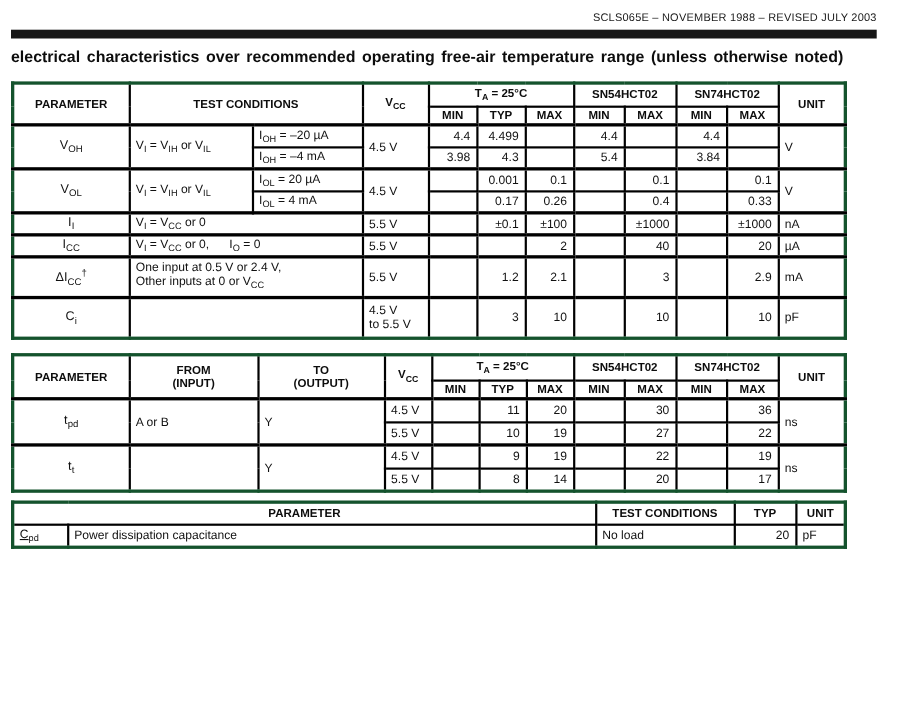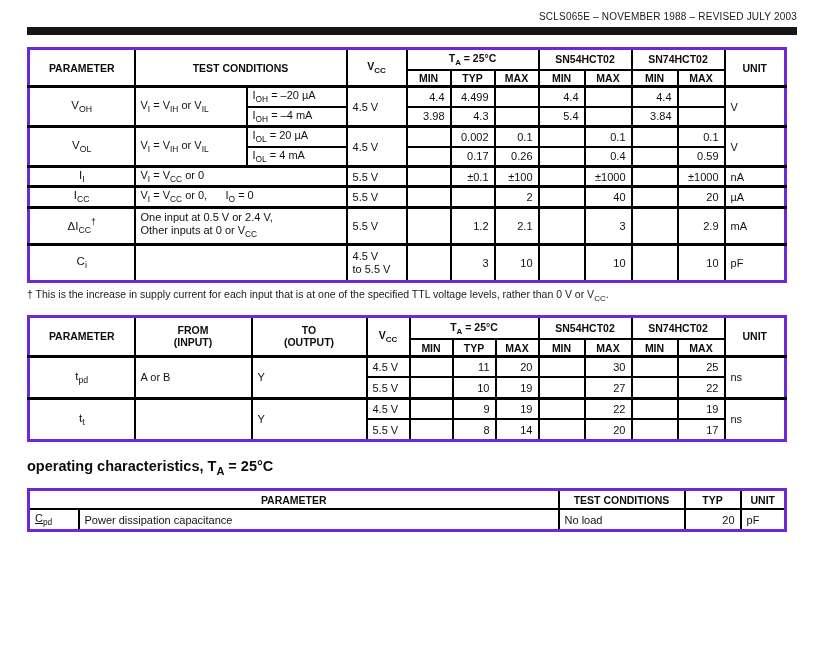--- a/index.html
+++ b/index.html
@@ -3,33 +3,33 @@
 <meta charset="utf-8">
 <style>
   html,body { margin:0; padding:0; background:#ffffff; }
   body {
     width:824px; height:649px;
     font-family:"Liberation Sans", sans-serif;
     color:#111;
     -webkit-font-smoothing:antialiased;
   }
   .page { position:relative; width:824px; height:649px; overflow:hidden; }
-  .content { padding:8px 27px 0 27px; }
+  .content { padding:8px 27px 0 10px; }
 
   .docref { text-align:right; font-size:10px; letter-spacing:.2px; padding-top:3px; color:#1a1a1a; }
   .rule { height:8px; background:#161616; margin-top:5px; }
 
   .sec {
     font-weight:bold; font-size:14.5px; line-height:19px;
     margin:8px 0 0 0; text-align:justify; word-spacing:2px; color:#0d0d0d;
   }
   .sec.simple { text-align:left; word-spacing:normal; }
 
   table { border-collapse:collapse; table-layout:fixed; width:757px; margin-top:12px; background:transparent; }
-  table { border:3px solid #6d28d9; }
+  table { border:3px solid #14532d; }
   th, td { border:2px solid #000; overflow:hidden; }
   th { font-size:10.5px; font-weight:bold; text-align:center; padding:1px 2px; color:#0d0d0d; }
   td { font-size:11px; padding:1px 5px; color:#111; }
   tr.g td { border-top-width:3px; }
   .nb { border-left:none; }
   .cc { text-align:left; }
   .cl { text-align:left; }
   .cr { text-align:right; }
   .param { font-size:11.5px; text-align:center; }
   .lh2 { line-height:13px; padding-top:2px; padding-bottom:2px; }
@@ -61,20 +61,21 @@
 
 <div class="page">
 
   <div class="wm" id="wm1">PRODUCT PREVIEW</div>
   <div class="wm" id="wm2">PRODUCT<br>PREVIEW</div>
 
   <div class="content">
     <div class="docref">SCLS065E – NOVEMBER 1988 – REVISED JULY 2003</div>
     <div class="rule"></div>
 
+    <div class="sec">electrical characteristics over recommended operating free-air temperature range (unless otherwise noted)</div>
 
     <table id="t1">
       <colgroup>
         <col style="width:106px">
           <col style="width:112px">
           <col style="width:100px">
           <col style="width:60px">
         <col style="width:44px">
           <col style="width:44px">
           <col style="width:44px">
@@ -128,37 +129,37 @@
           <td class="cr nb"></td>
           <td class="cr">3.84</td>
           <td class="cr nb"></td>
         </tr>
         <tr class="g" style="height:20px">
           <td rowspan="2" class="param">V<sub>OL</sub></td>
           <td rowspan="2" class="cl">V<sub>I</sub> = V<sub>IH</sub> or V<sub>IL</sub></td>
           <td class="cl">I<sub>OL</sub> = 20 µA</td>
           <td rowspan="2" class="cc">4.5 V</td>
           <td class="cr"></td>
-          <td class="cr nb">0.002</td>
+          <td class="cr nb">0.001</td>
           <td class="cr nb">0.1</td>
           <td class="cr"></td>
           <td class="cr nb">0.1</td>
           <td class="cr"></td>
           <td class="cr nb">0.1</td>
           <td rowspan="2" class="cc">V</td>
         </tr>
         <tr style="height:20px">
           <td class="cl">I<sub>OL</sub> = 4 mA</td>
           <td class="cr"></td>
           <td class="cr nb">0.17</td>
           <td class="cr nb">0.26</td>
           <td class="cr"></td>
           <td class="cr nb">0.4</td>
           <td class="cr"></td>
-          <td class="cr nb">0.59</td>
+          <td class="cr nb">0.33</td>
         </tr>
         <tr class="g" style="height:20px">
           <td class="param">I<sub>I</sub></td>
           <td colspan="2" class="cl">V<sub>I</sub> = V<sub>CC</sub> or 0</td>
           <td class="cc">5.5 V</td>
           <td class="cr"></td>
           <td class="cr nb">±0.1</td>
           <td class="cr nb">±100</td>
           <td class="cr"></td>
           <td class="cr nb">±1000</td>
@@ -201,21 +202,20 @@
           <td class="cr nb">10</td>
           <td class="cr"></td>
           <td class="cr nb">10</td>
           <td class="cr"></td>
           <td class="cr nb">10</td>
           <td class="cc">pF</td>
         </tr>
       </tbody>
     </table>
 
-    <div class="fn">† This is the increase in supply current for each input that is at one of the specified TTL voltage levels, rather than 0 V or V<sub>CC</sub>.</div>
 
 
     <table id="t2">
       <colgroup>
         <col style="width:106px">
           <col style="width:117px">
           <col style="width:115px">
           <col style="width:43px">
         <col style="width:43px">
           <col style="width:43px">
@@ -252,21 +252,21 @@
           <td rowspan="2" class="param">t<sub>pd</sub></td>
           <td rowspan="2" class="cc">A or B</td>
           <td rowspan="2" class="cc">Y</td>
           <td class="cc">4.5 V</td>
           <td class="cr"></td>
           <td class="cr nb">11</td>
           <td class="cr nb">20</td>
           <td class="cr"></td>
           <td class="cr nb">30</td>
           <td class="cr"></td>
-          <td class="cr nb">25</td>
+          <td class="cr nb">36</td>
           <td rowspan="2" class="cc">ns</td>
         </tr>
         <tr style="height:21px">
           <td class="cc">5.5 V</td>
           <td class="cr"></td>
           <td class="cr nb">10</td>
           <td class="cr nb">19</td>
           <td class="cr"></td>
           <td class="cr nb">27</td>
           <td class="cr"></td>
@@ -292,21 +292,20 @@
           <td class="cr nb">8</td>
           <td class="cr nb">14</td>
           <td class="cr"></td>
           <td class="cr nb">20</td>
           <td class="cr"></td>
           <td class="cr nb">17</td>
         </tr>
       </tbody>
     </table>
 
-    <div class="sec simple h3gap">operating characteristics, T<sub>A</sub> = 25°C</div>
 
     <table id="t3">
       <colgroup>
         <col style="width:50px">
           <col style="width:480px">
           <col style="width:126px">
           <col style="width:56px">
           <col style="width:45px">
       </colgroup>
       <thead>

